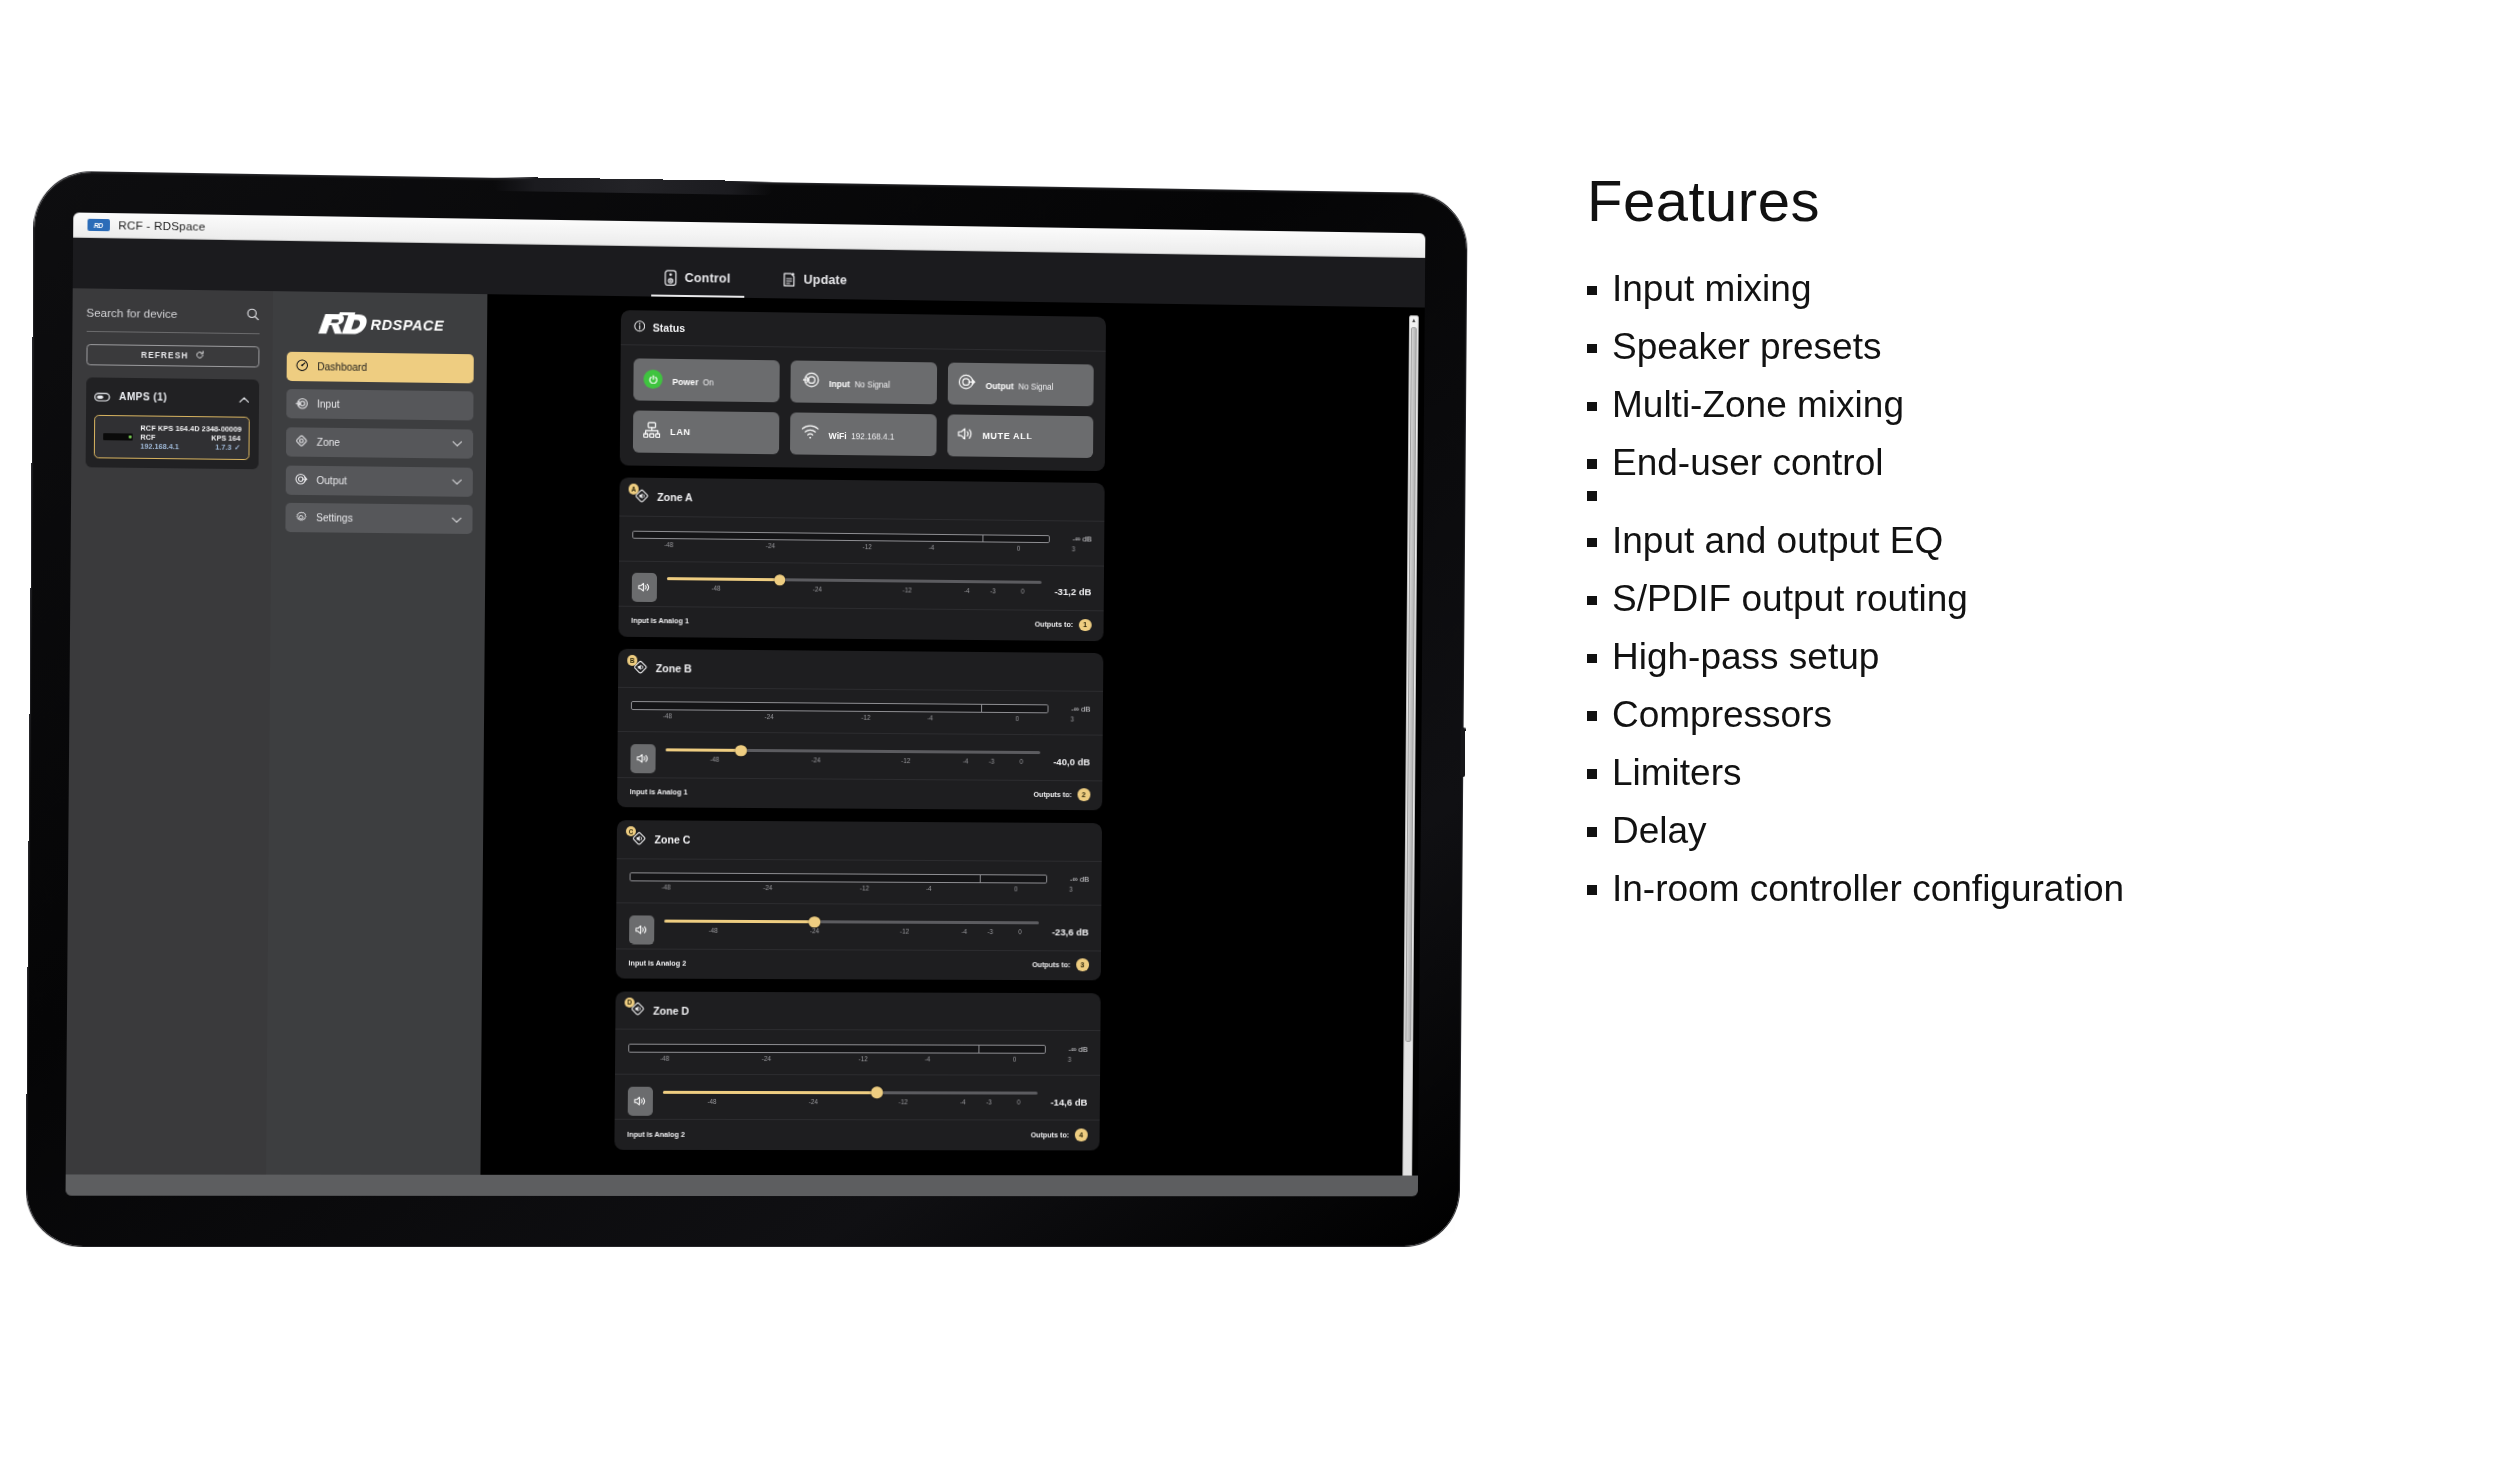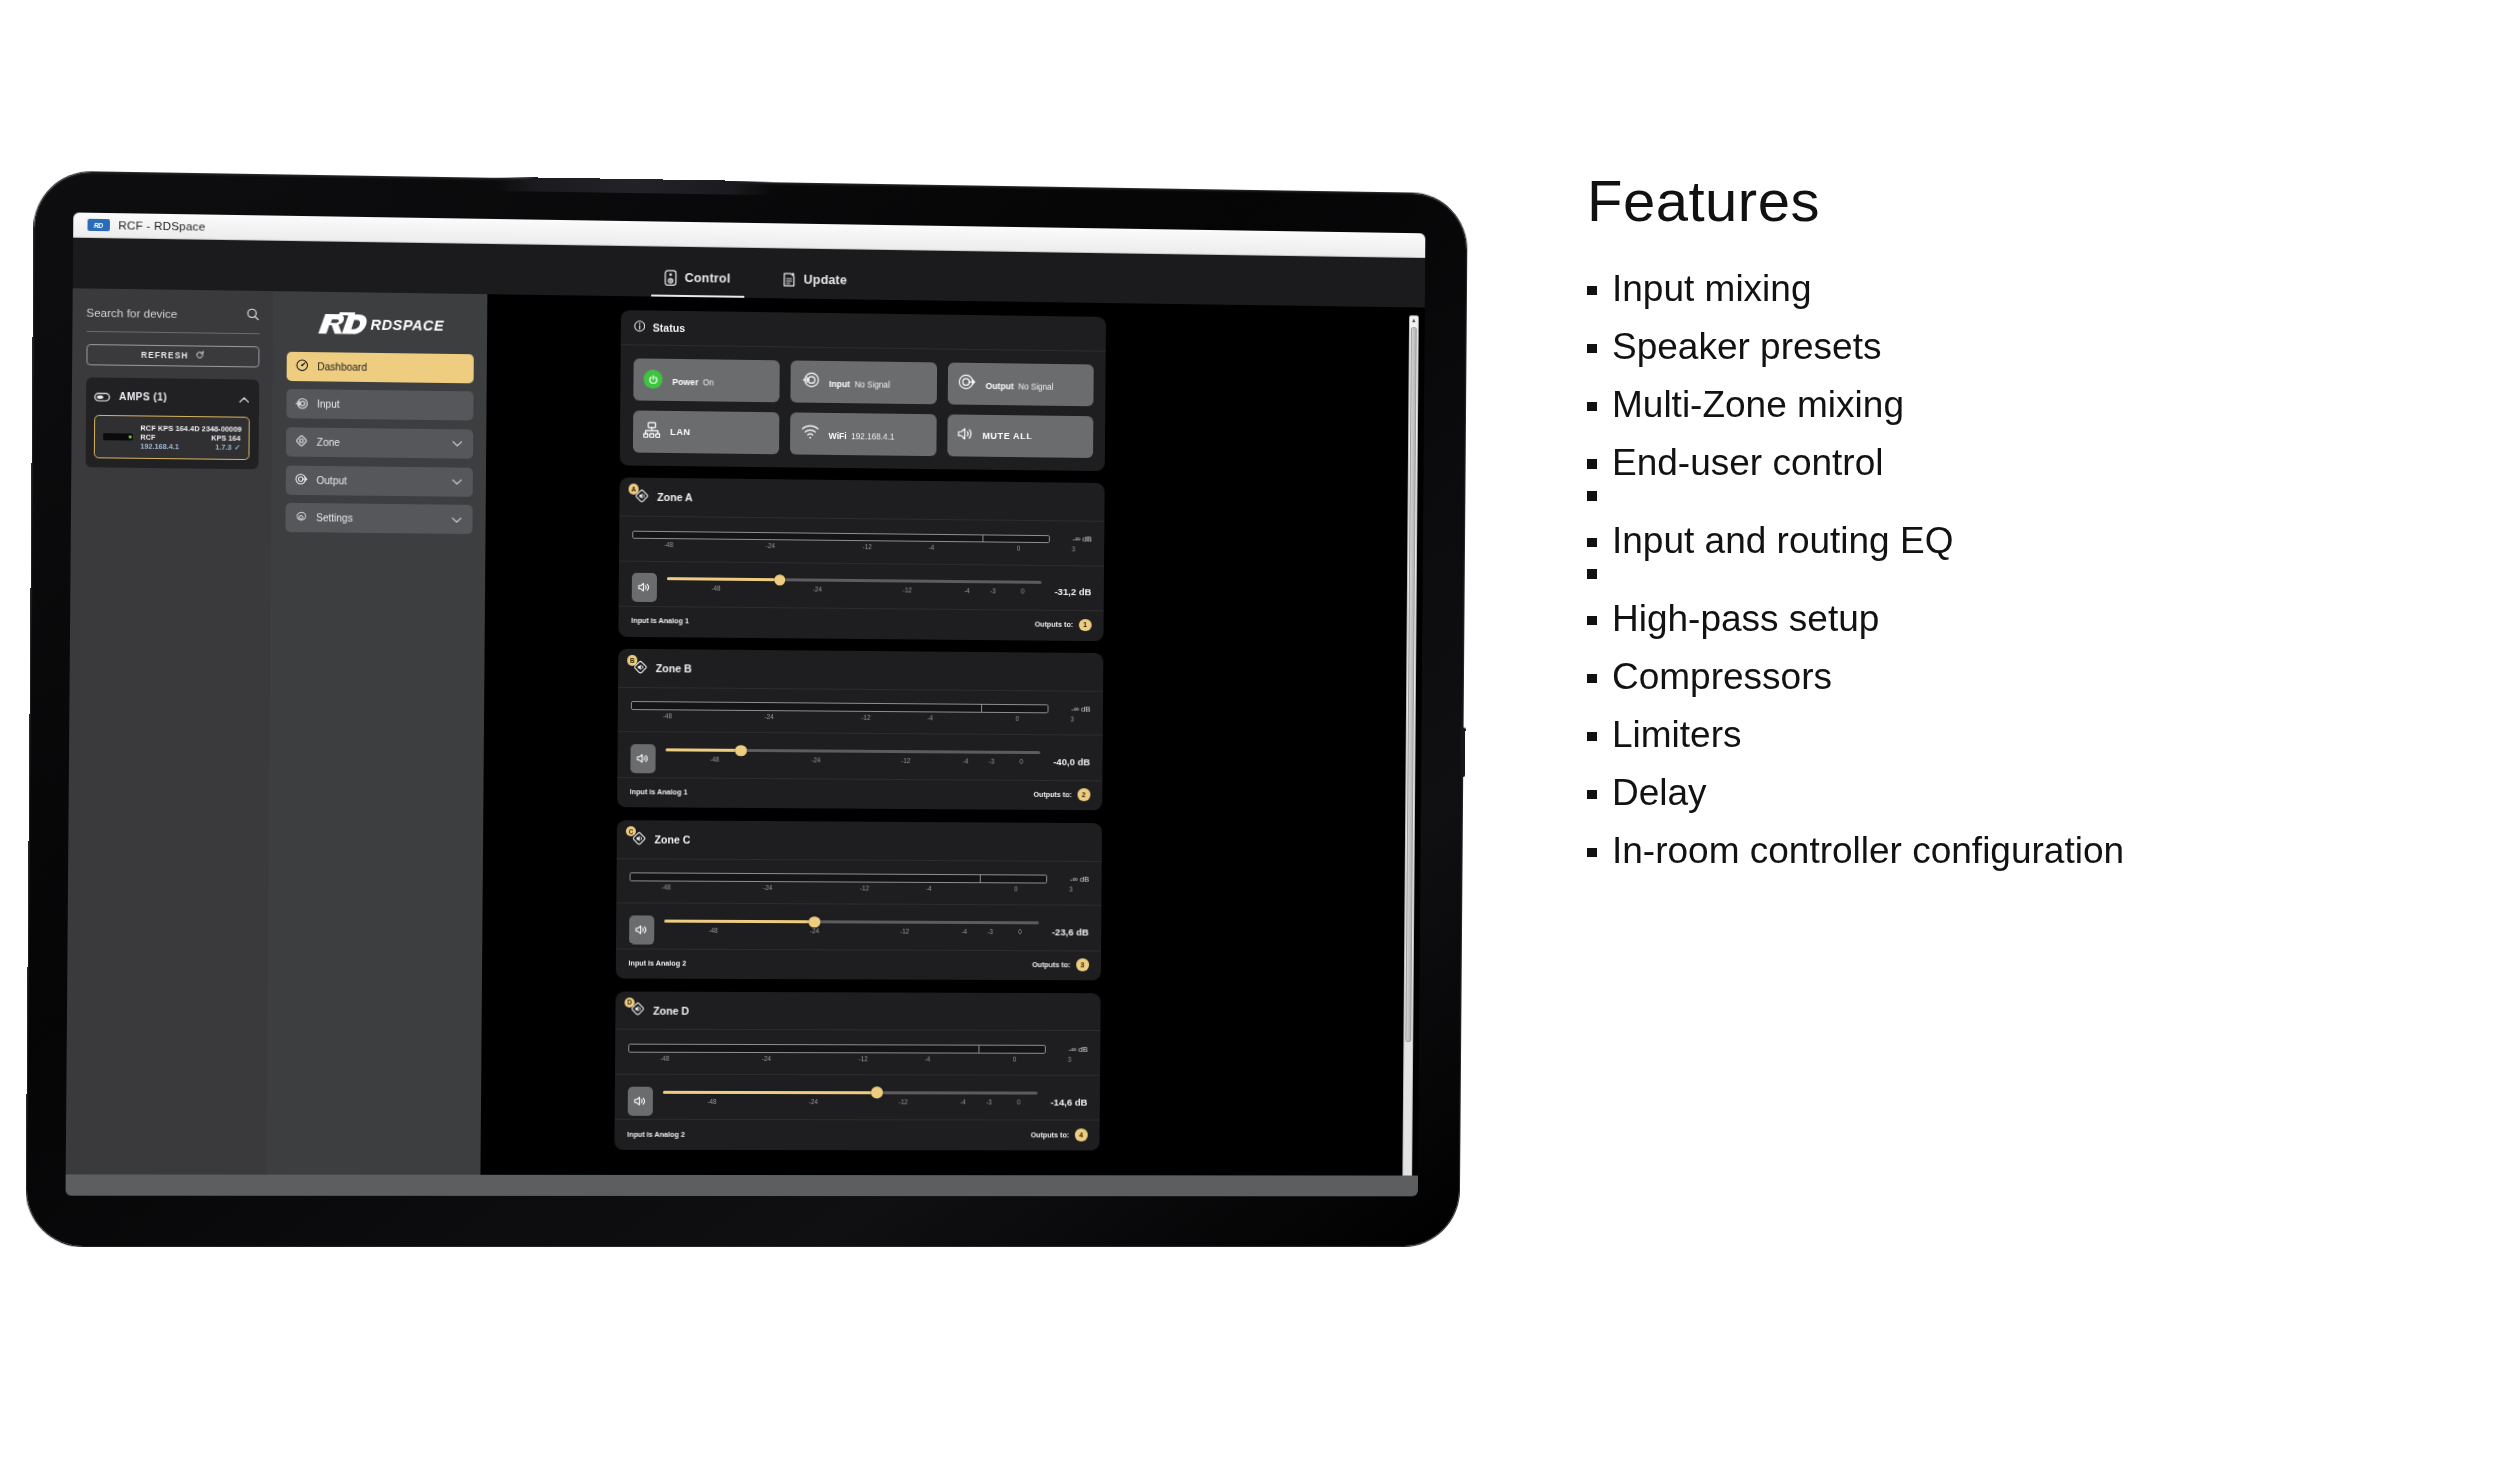--- a/index.html
+++ b/index.html
@@ -814,24 +814,25 @@
         </li>
         <li>
           <span class="bullet"></span>
           <span>End-user control</span>
         </li>
         <li>
           <span class="bullet"></span>
         </li>
         <li>
           <span class="bullet"></span>
-          <span>Input and routing EQ</span>
-        </li>
-        <li>
-          <span class="bullet"></span>
+          <span>Input and output EQ</span>
+        </li>
+        <li>
+          <span class="bullet"></span>
+          <span>S/PDIF output routing</span>
         </li>
         <li>
           <span class="bullet"></span>
           <span>High-pass setup</span>
         </li>
         <li>
           <span class="bullet"></span>
           <span>Compressors</span>
         </li>
         <li>

